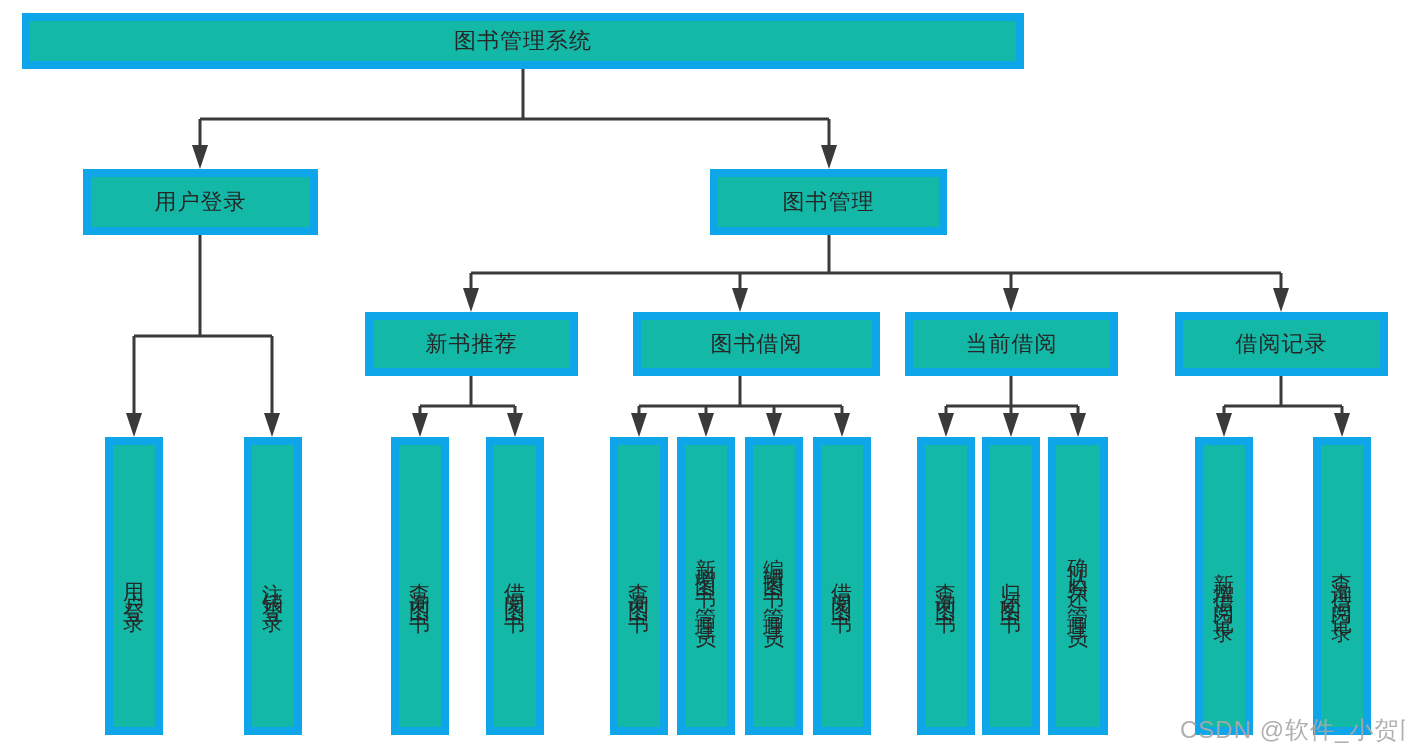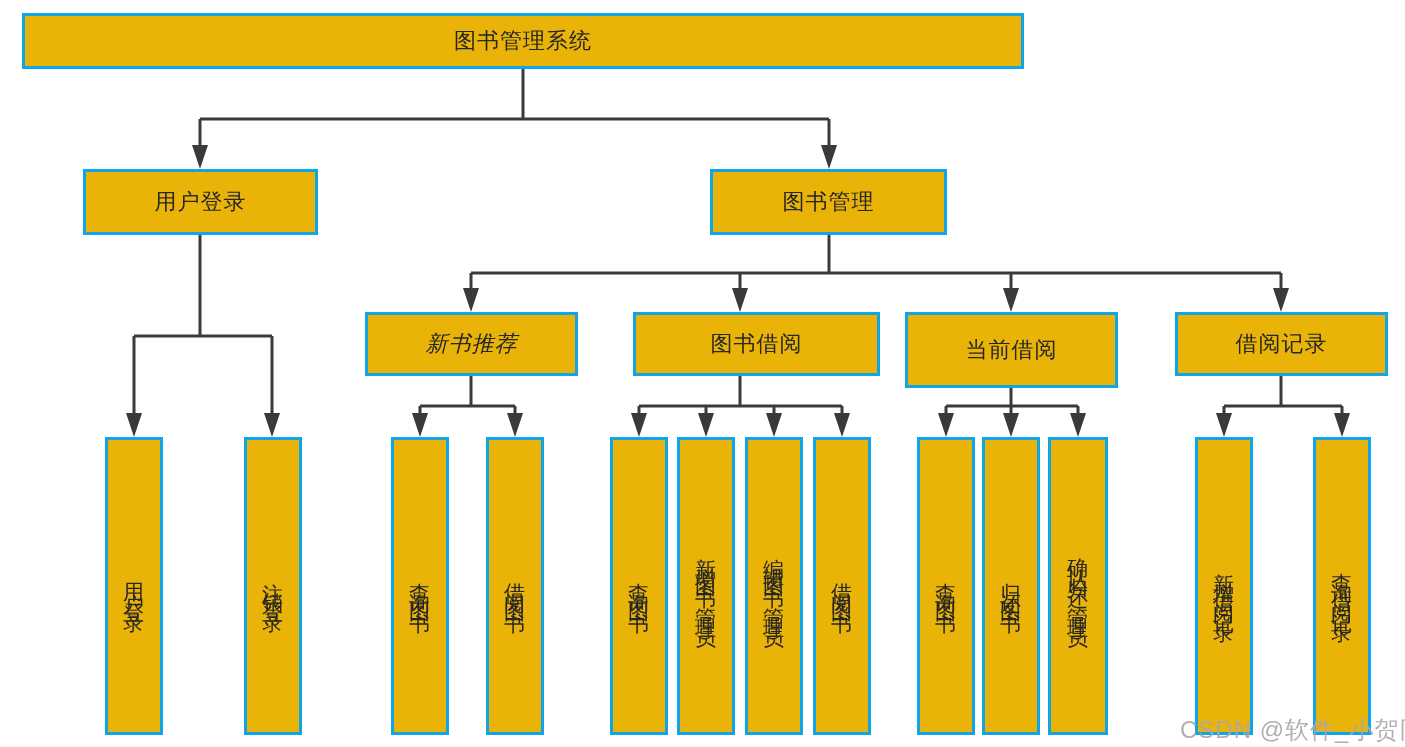--- a/index.html
+++ b/index.html
@@ -12,22 +12,22 @@
     overflow: hidden;
   }
   .connectors {
     position: absolute;
     left: 0; top: 0;
     width: 1405px; height: 747px;
   }
   .node {
     position: absolute;
     box-sizing: border-box;
-    border: 3px solid #0ea5e9;
-    background: #eab308;
+    border: 8px solid #0ea5e9;
+    background: #14b8a6;
     display: flex;
     align-items: center;
     justify-content: center;
     color: #262626;
     font-size: 22px;
     letter-spacing: 1px;
     z-index: 2;
   }
   .node--leaf { font-size: 21px; }
   .vtext {
@@ -98,27 +98,27 @@
     <span>图书管理系统</span>
   </div>
 
   <div class="node" style="left:83px; top:169px; width:235px; height:66px;">
     <span>用户登录</span>
   </div>
   <div class="node" style="left:710px; top:169px; width:237px; height:66px;">
     <span>图书管理</span>
   </div>
 
-  <div class="node" style="left:365px; top:312px; width:213px; height:64px;font-style:italic;">
+  <div class="node" style="left:365px; top:312px; width:213px; height:64px;">
     <span>新书推荐</span>
   </div>
   <div class="node" style="left:633px; top:312px; width:247px; height:64px;">
     <span>图书借阅</span>
   </div>
-  <div class="node" style="left:905px; top:312px; width:213px; height:76px;">
+  <div class="node" style="left:905px; top:312px; width:213px; height:64px;">
     <span>当前借阅</span>
   </div>
   <div class="node" style="left:1175px; top:312px; width:213px; height:64px;text-align:center;">
     <span>借阅记录</span>
   </div>
 
   <div class="node node--leaf" style="left:105px; top:437px; width:58px; height:298px;">
     <span class="vtext">用户登录</span>
   </div>
   <div class="node node--leaf" style="left:244px; top:437px; width:58px; height:298px;">

